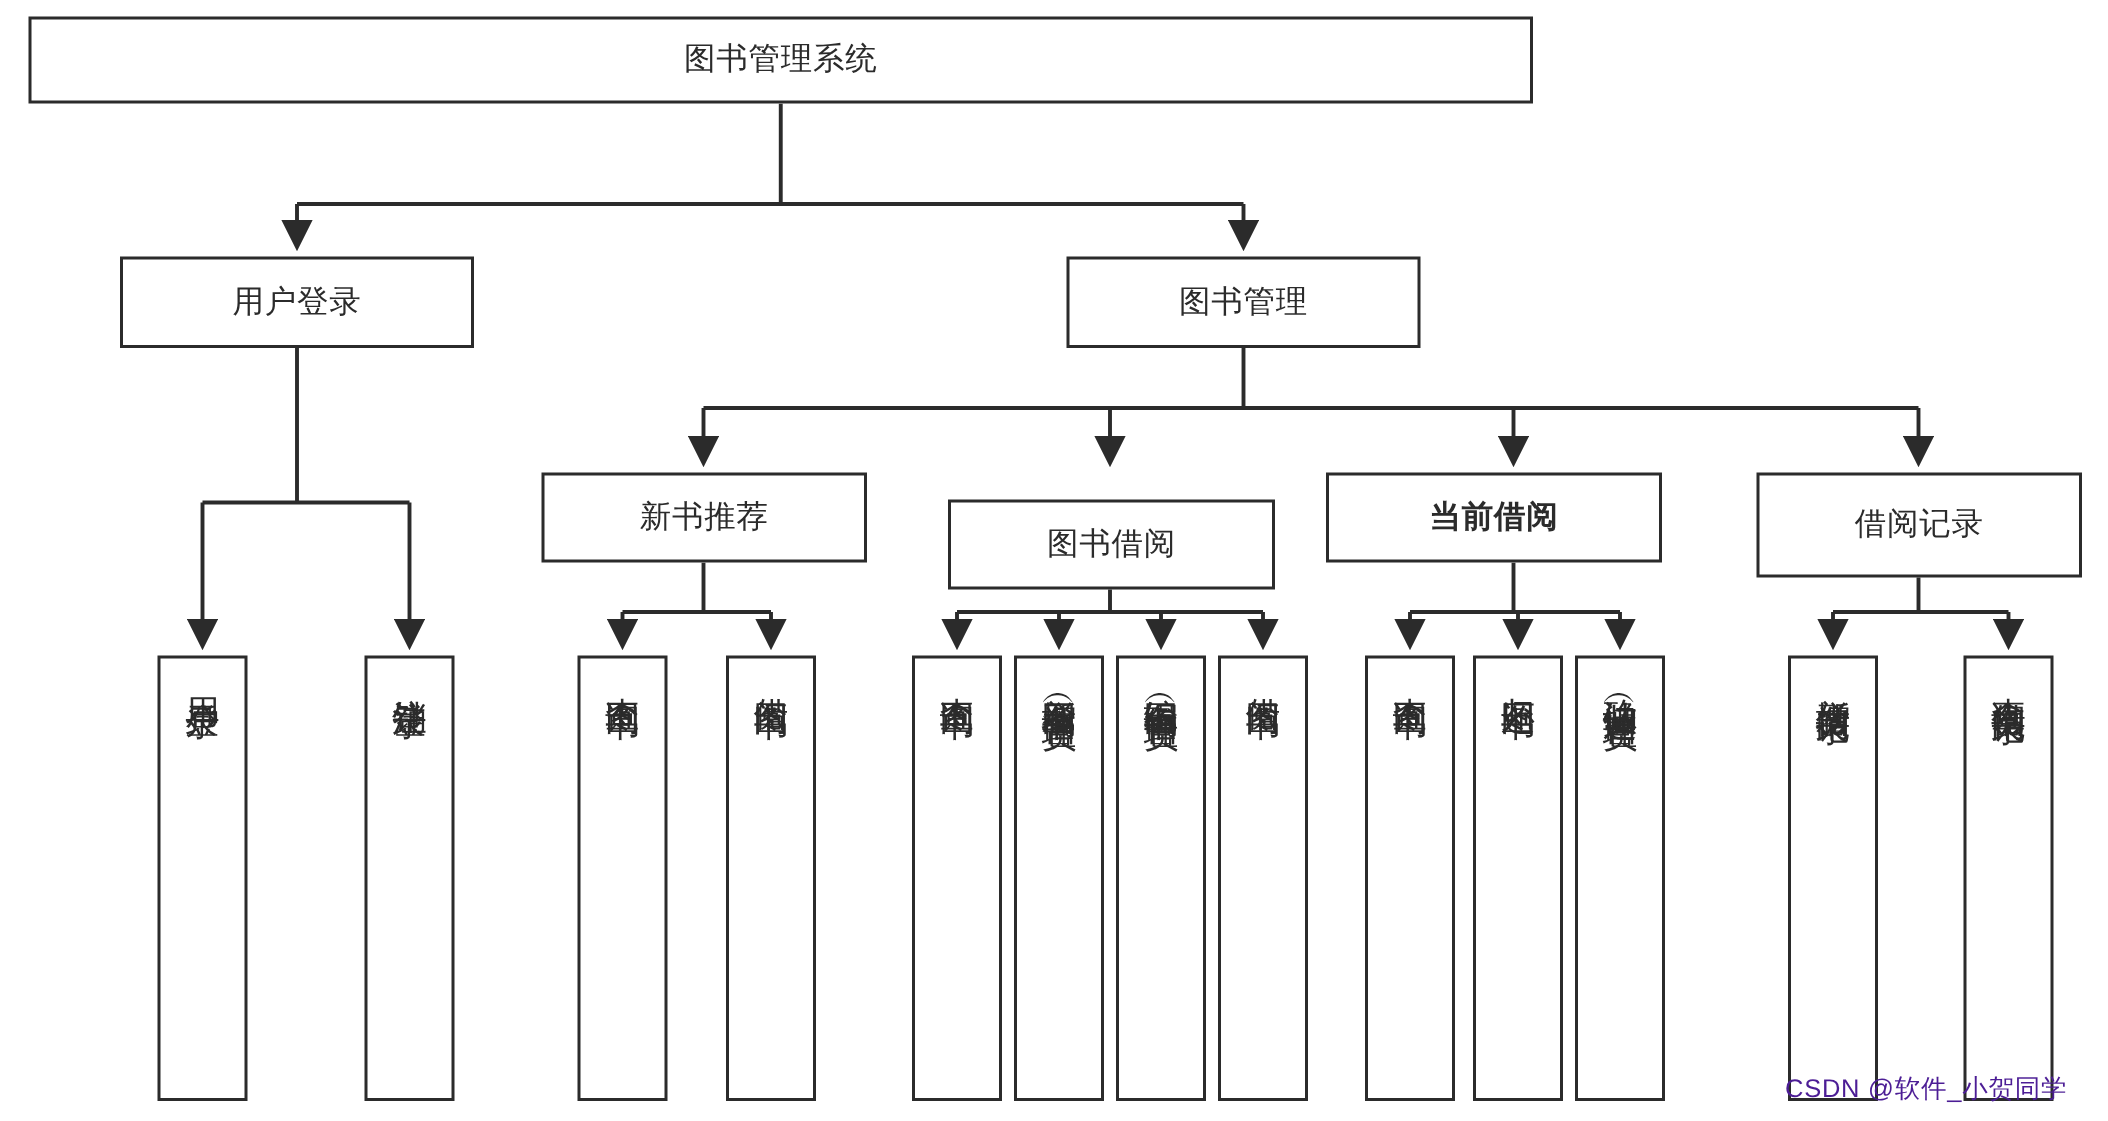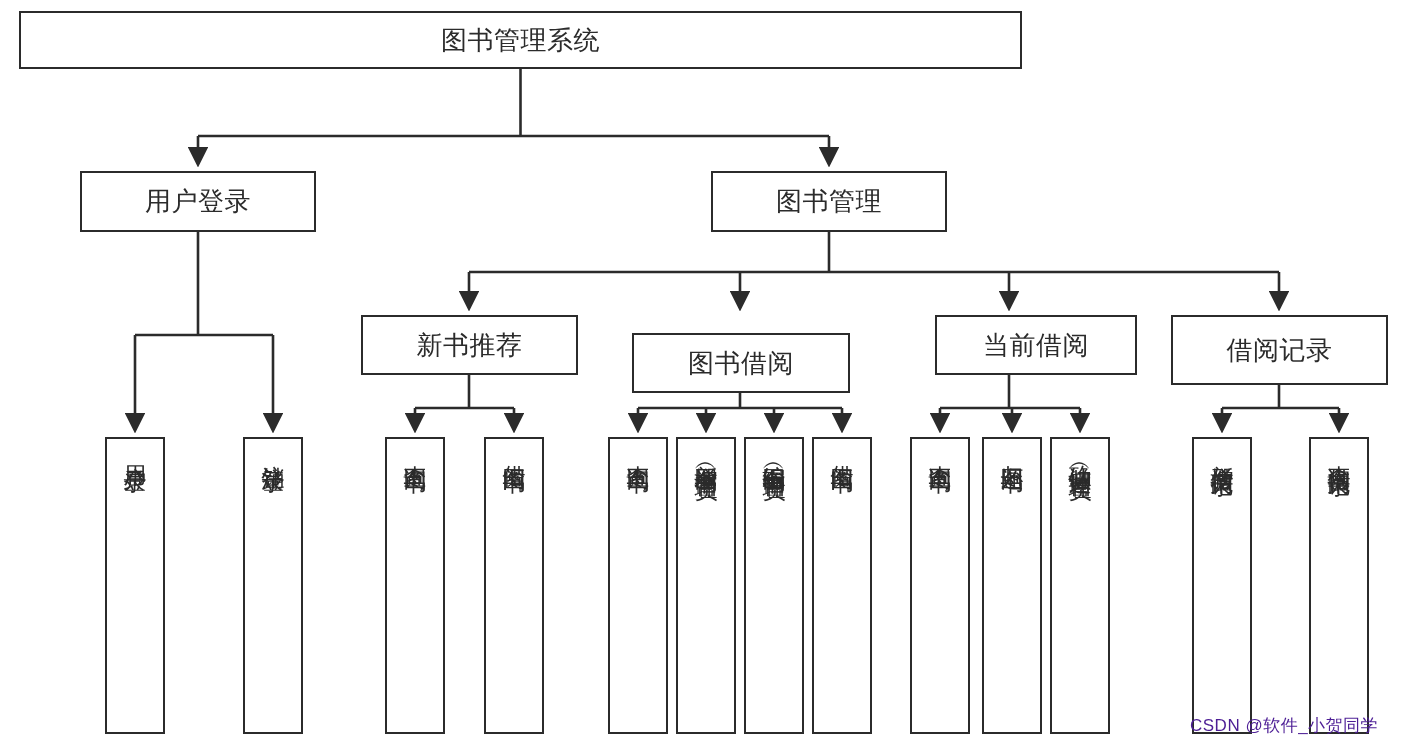--- a/index.html
+++ b/index.html
@@ -28,21 +28,21 @@
     position: absolute;
     box-sizing: border-box;
     border: 2.5px solid #2b2b2b;
     background: #ffffff;
     display: flex;
     align-items: center;
     justify-content: center;
     color: #2b2b2b;
   }
   .node-label-h {
-    font-size: 26px;
+    font-size: 21px;
     line-height: 1.1;
     letter-spacing: 0.5px;
     white-space: nowrap;
   }
   .node-box.leaf {
     align-items: flex-start;
     justify-content: center;
     padding-top: 8px;
   }
   .node-label-v {
@@ -131,21 +131,21 @@
   <div class="node-box" style="left:361px; top:315px; width:217px; height:60px;">
     <span class="node-label-h">新书推荐</span>
   </div>
 
   <div class="node-box" style="left:711px; top:171px; width:236px; height:61px;">
     <span class="node-label-h">图书管理</span>
   </div>
   <div class="node-box" style="left:632px; top:333px; width:218px; height:60px;">
     <span class="node-label-h">图书借阅</span>
   </div>
-  <div class="node-box" style="left:935px; top:315px; width:202px; height:60px;">
+  <div class="node-box" style="left:884px; top:315px; width:224px; height:60px;font-weight:bold;">
     <span class="node-label-h">当前借阅</span>
   </div>
   <div class="node-box" style="left:1171px; top:315px; width:217px; height:70px;">
     <span class="node-label-h">借阅记录</span>
   </div>
 
   <div class="node-box leaf" style="left:105px; top:437px; width:60px; height:297px;">
     <span class="node-label-v">用户登录</span>
   </div>
   <div class="node-box leaf" style="left:243px; top:437px; width:60px; height:297px;">

